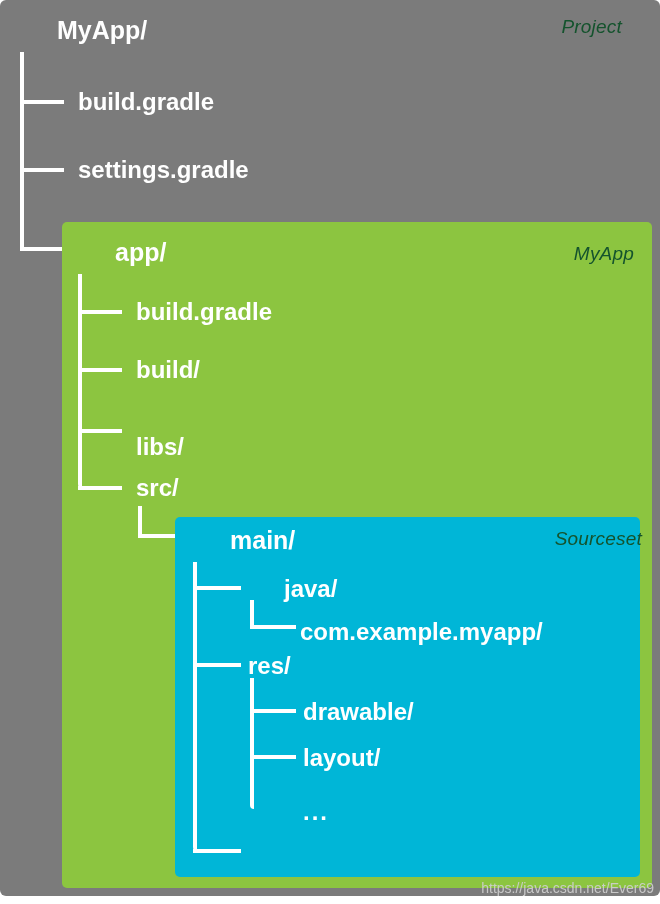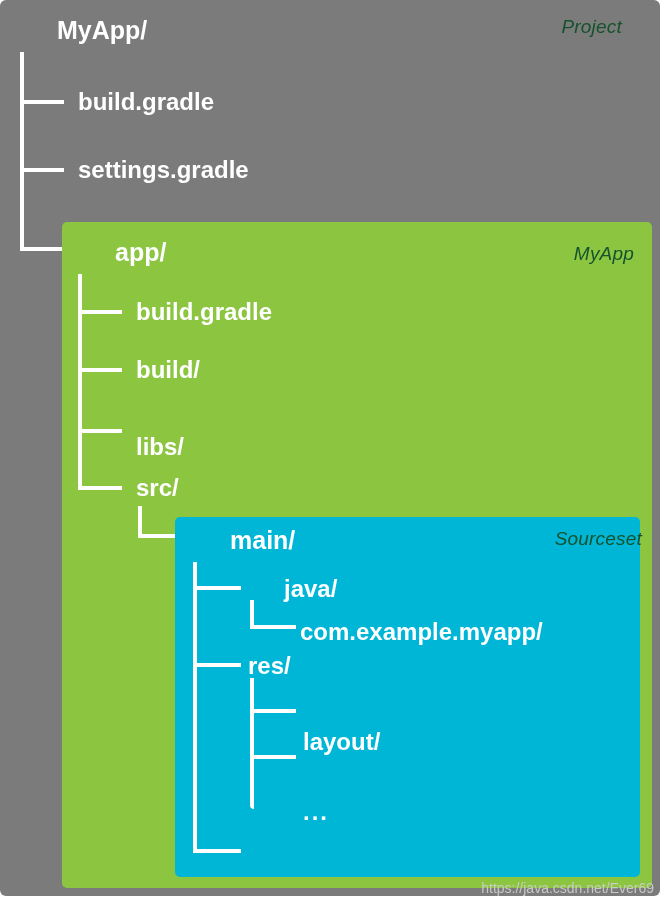--- a/index.html
+++ b/index.html
@@ -84,21 +84,21 @@
   #node-build-gradle-module { left: 136px; top: 300px; }
   #node-build-dir           { left: 136px; top: 358px; }
   #node-libs-dir            { left: 136px; top: 419px; margin-top: 16px; }
   #node-src-dir             { left: 136px; top: 476px; }
 
   
   #node-java        { left: 248px; top: 577px; margin-left: 36px; }
   #node-package     { left: 300px; top: 620px; }
   #node-res         { left: 248px; top: 654px; }
   #node-drawable    { left: 303px; top: 700px; }
-  #node-layout      { left: 303px; top: 730px; }
+  #node-layout      { left: 303px; top: 746px; }
   #node-more        { left: 303px; top: 800px; }
   #node-manifest    { left: 248px; top: 841px; }
 
   
   .line {
     position: absolute;
     background: #ffffff;
   }
   .vline { width: 4px; }
   .hline { height: 4px; }
@@ -198,18 +198,19 @@
   <div class="line vline" id="trunk-java"></div>
   <div class="line hline" id="branch-package"></div>
   <div class="node child" id="node-package">com.example.myapp/</div>
 
   <div class="node child" id="node-res">res/</div>
 
   <div class="line vline" id="trunk-res"></div>
   <div class="line hline" id="branch-drawable"></div>
   <div class="line hline" id="branch-layout"></div>
 
+  <div class="node child" id="node-drawable">drawable/</div>
   <div class="node child" id="node-layout">layout/</div>
   <div class="node ellipsis" id="node-more">...</div>
 
   <div id="watermark">https://java.csdn.net/Ever69</div>
 
 </div>
 
 </body></html>

